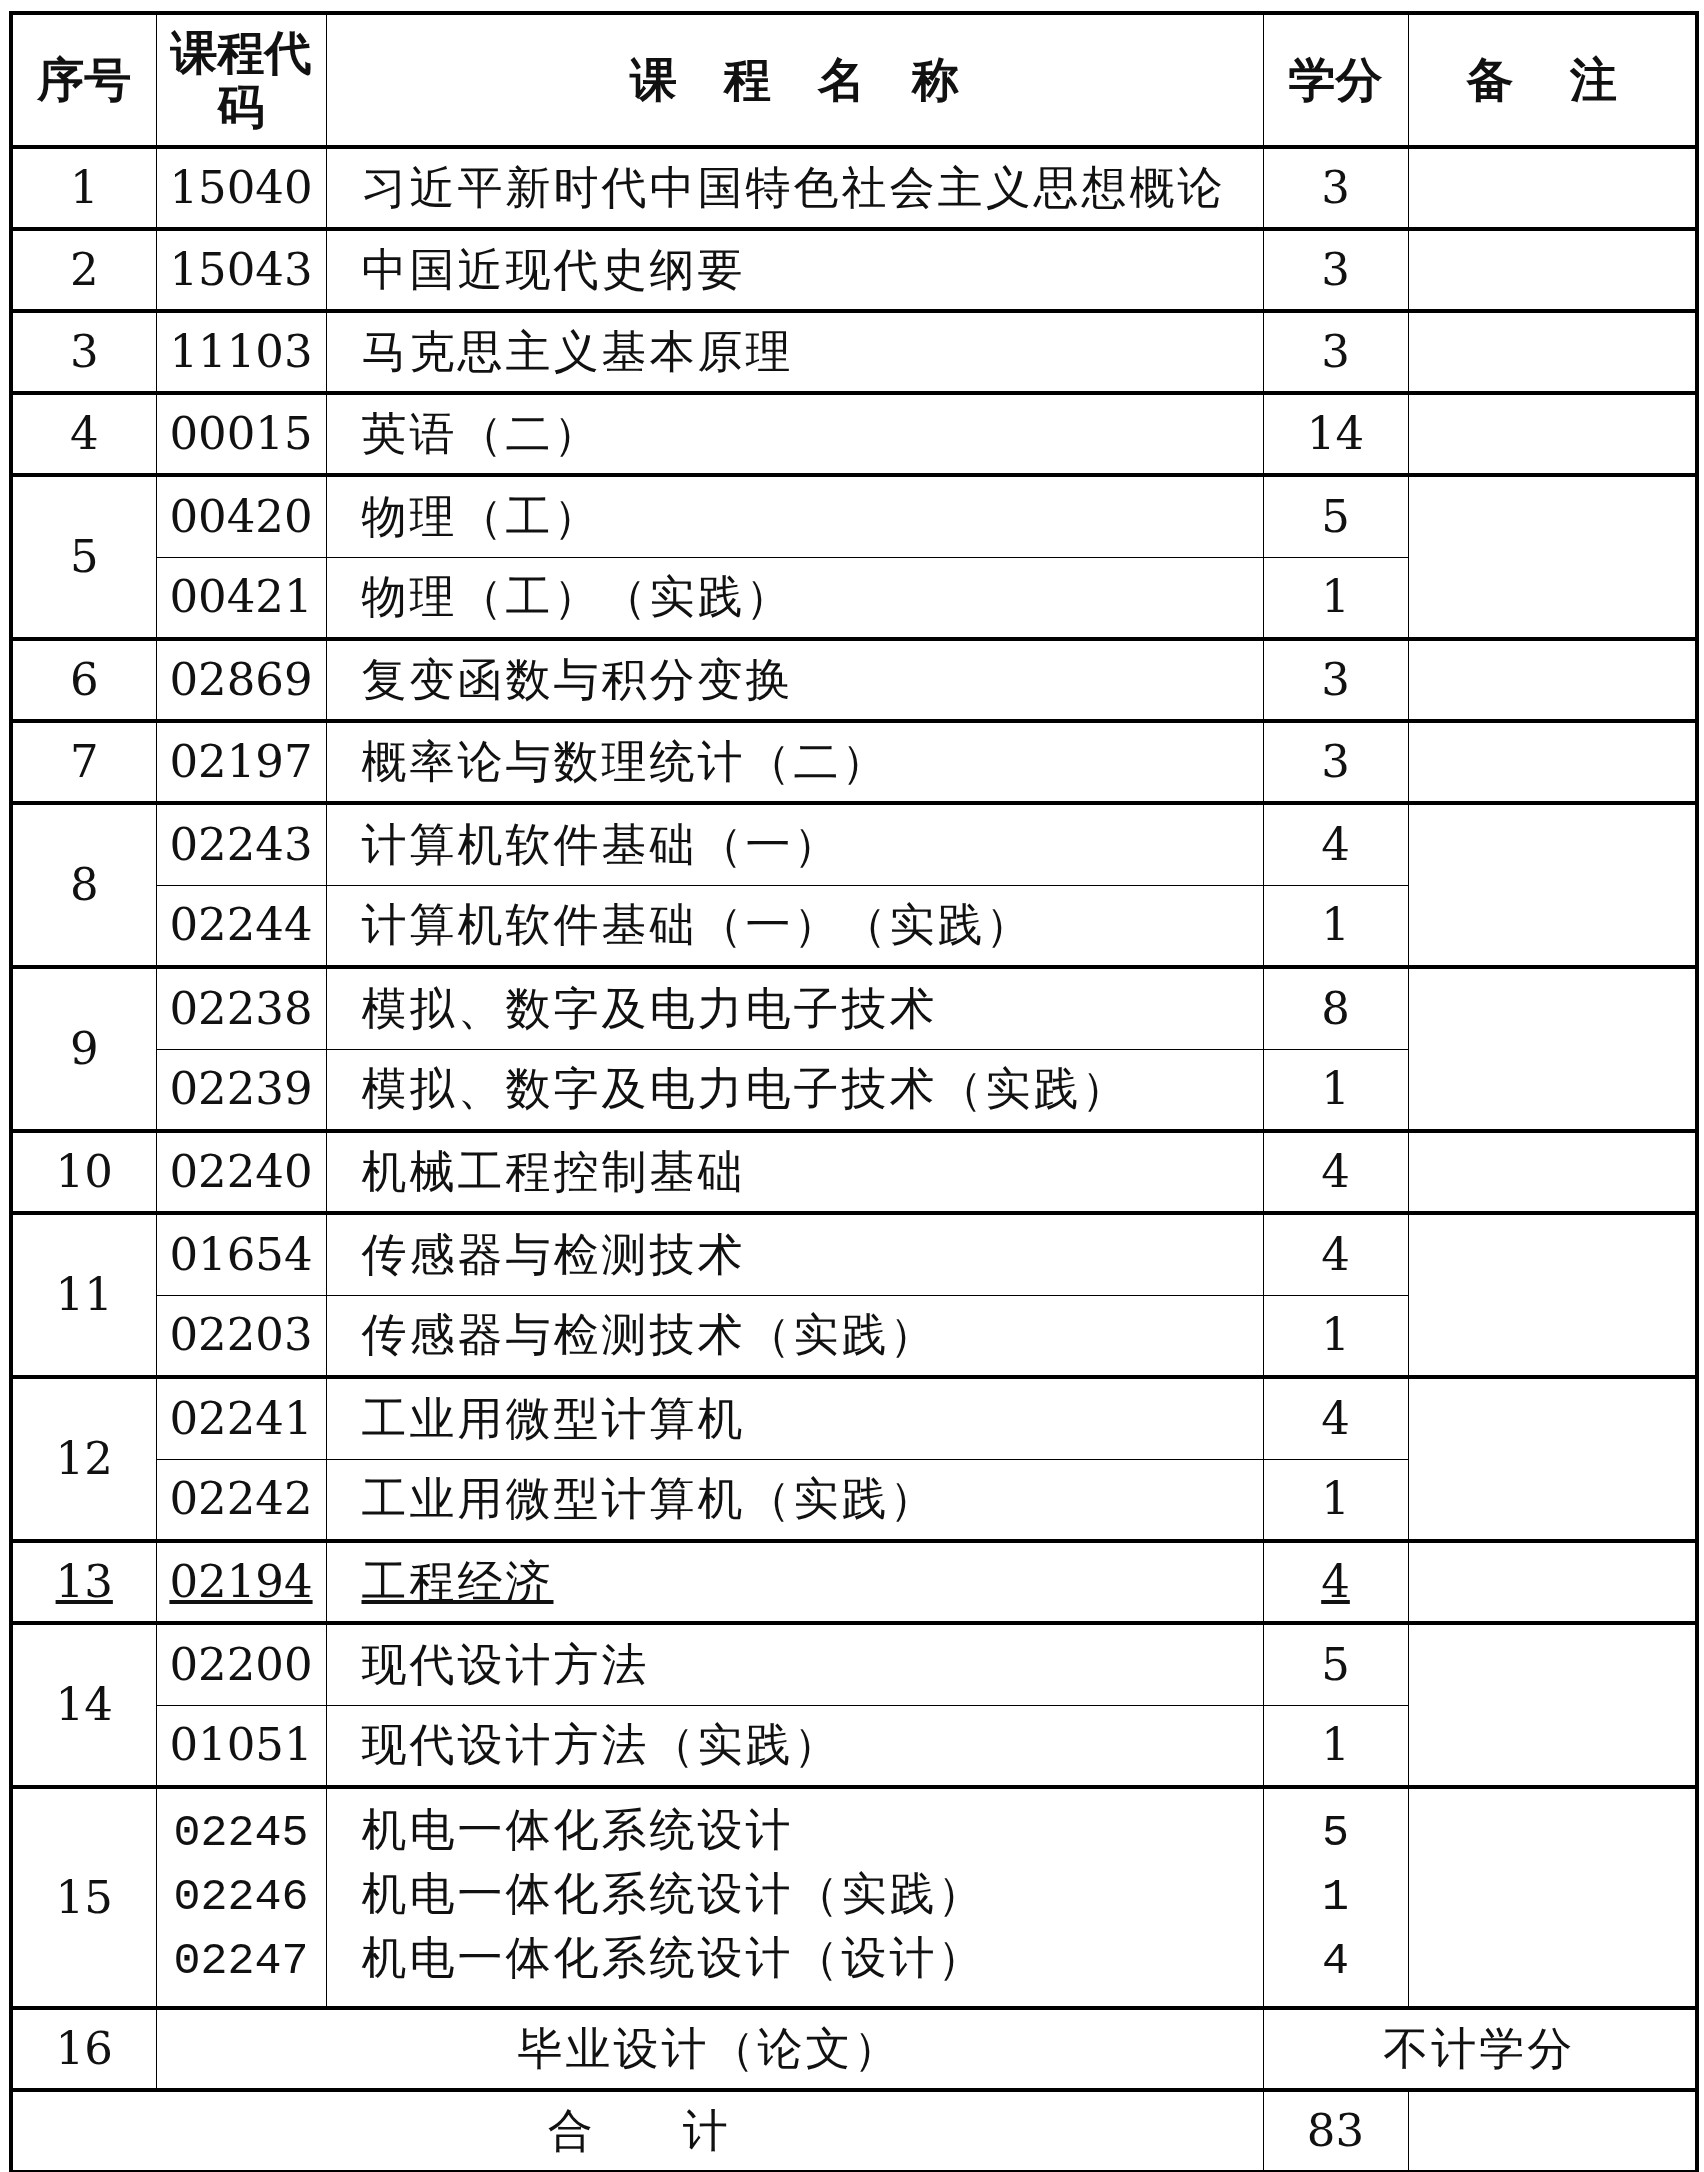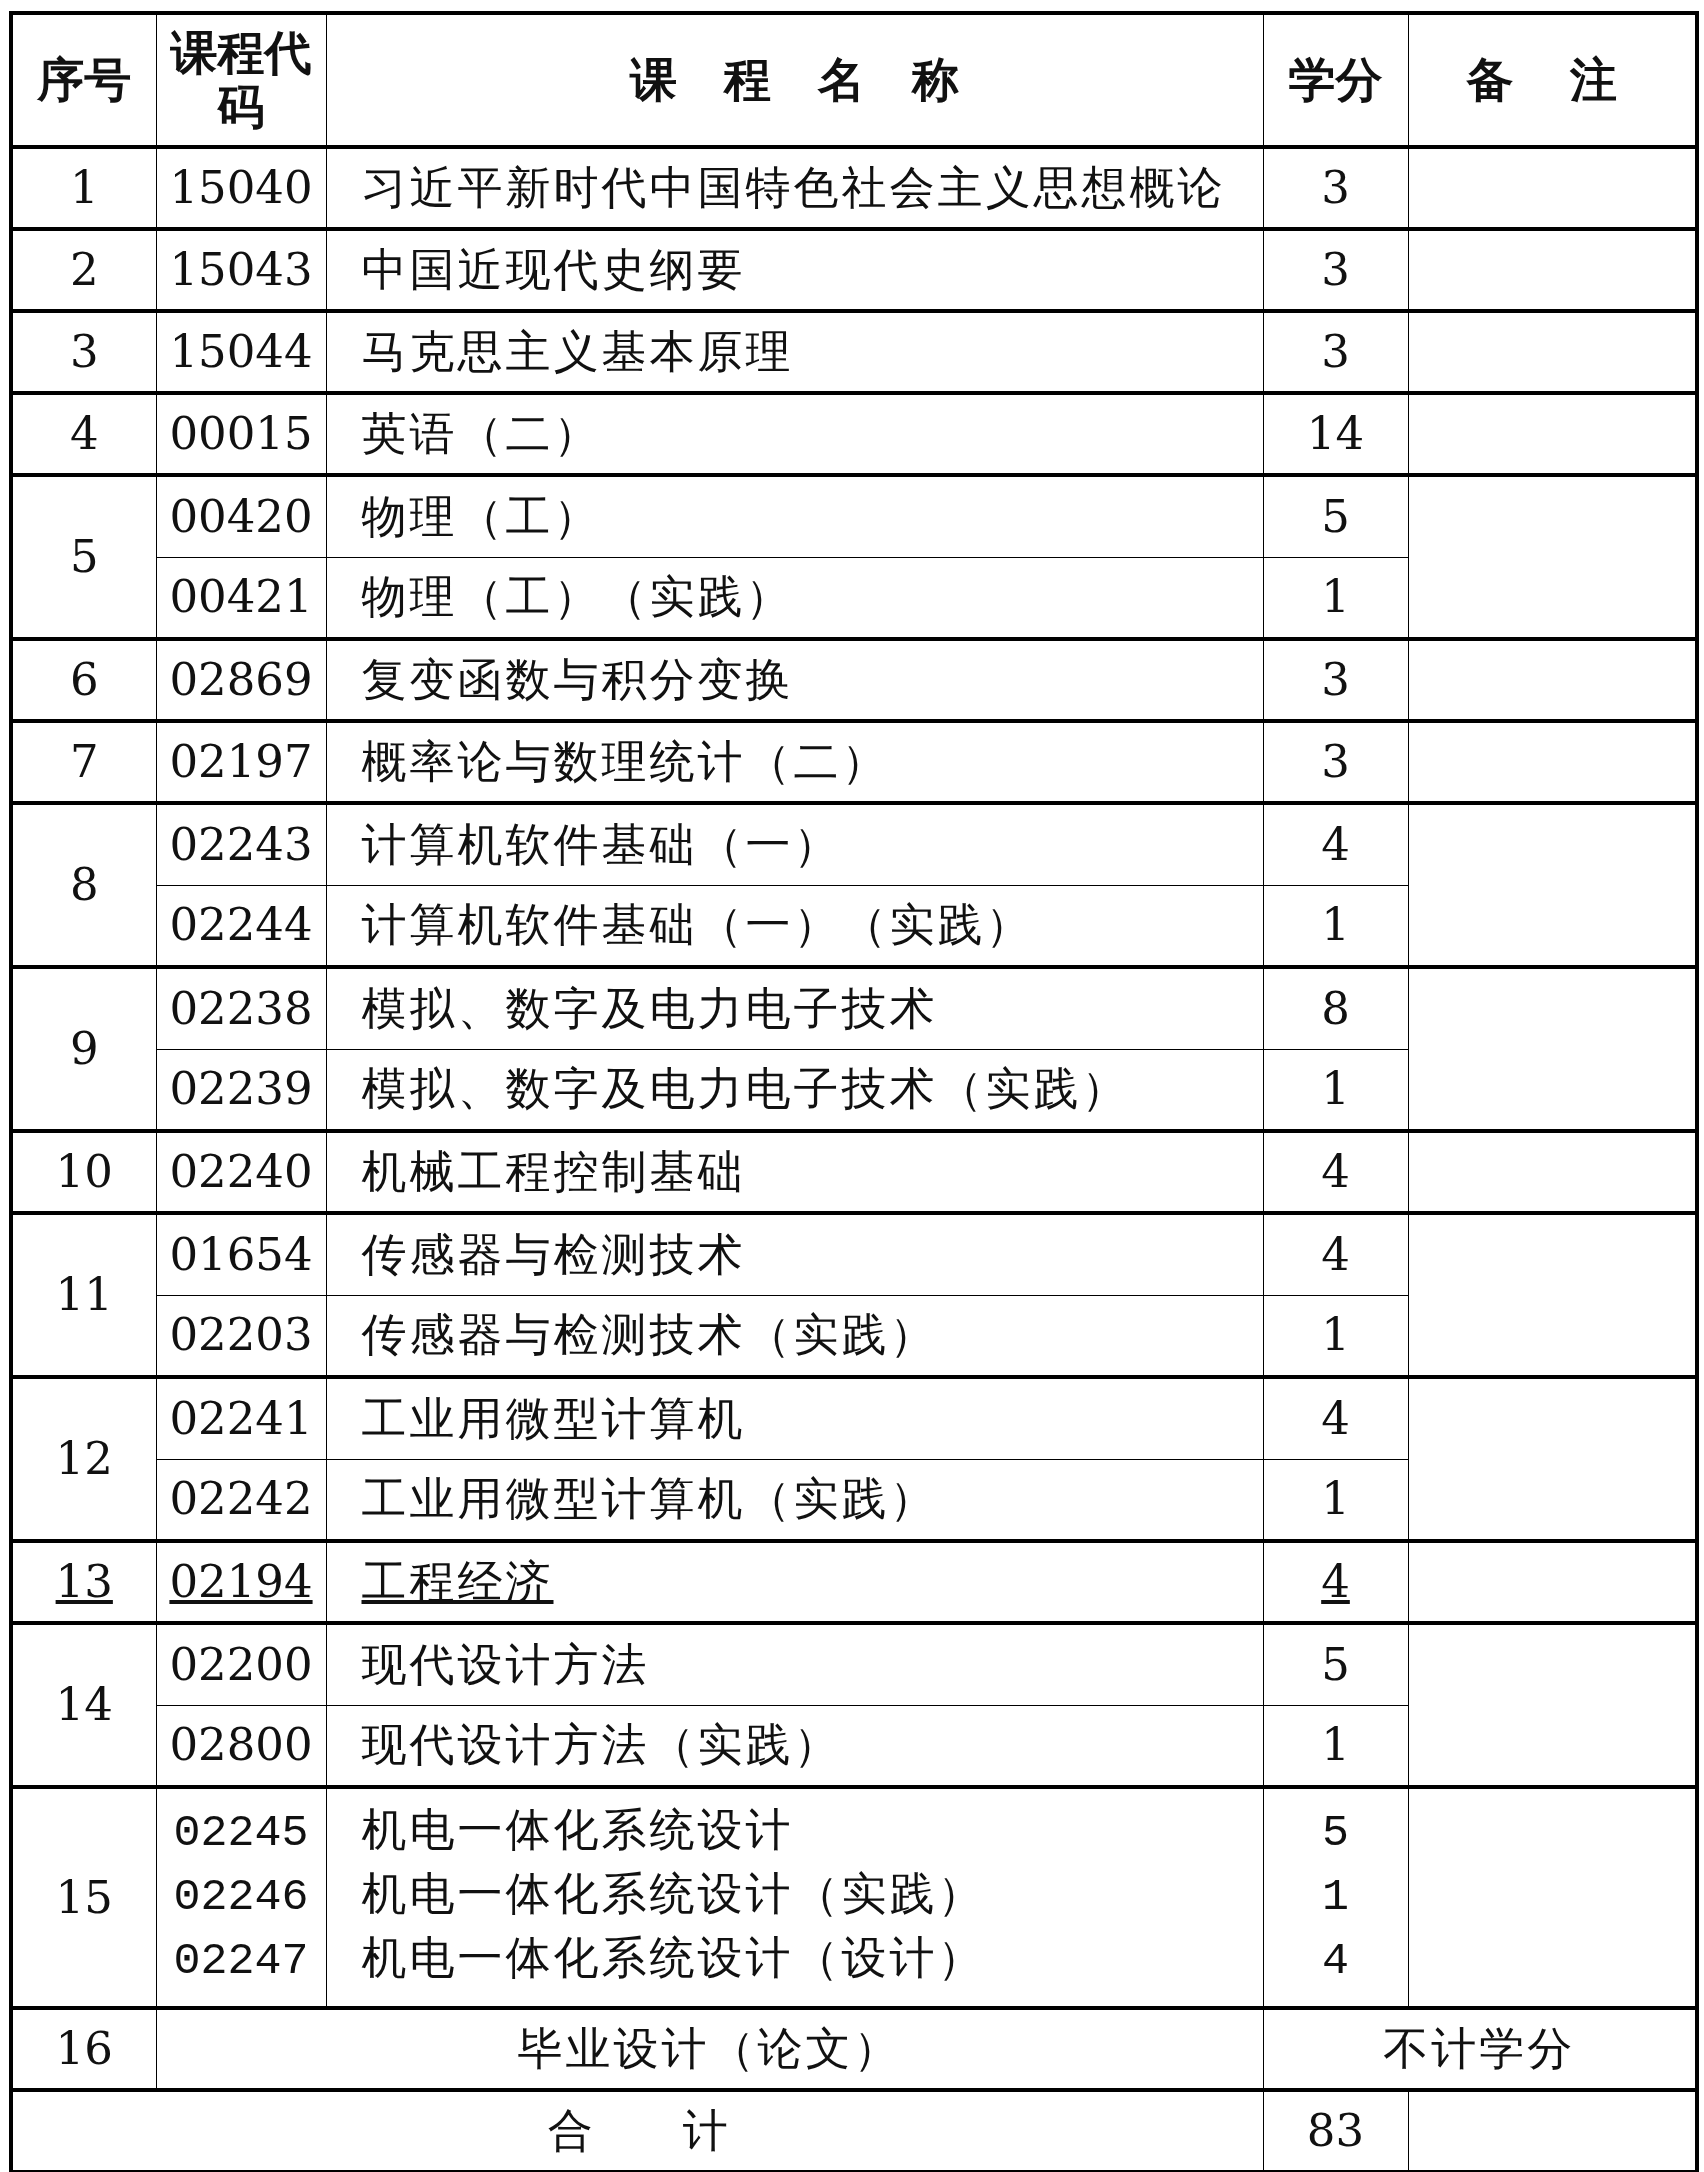--- a/index.html
+++ b/index.html
@@ -41,21 +41,21 @@
       </tr>
       <tr class="thick-top" style="height: 82px;">
         <td rowspan="1">2</td>
         <td>15043</td>
         <td class="name">中国近现代史纲要</td>
         <td>3</td>
         <td rowspan="1"></td>
       </tr>
       <tr class="thick-top" style="height: 82px;">
         <td rowspan="1">3</td>
-        <td>15044</td>
+        <td>11103</td>
         <td class="name">马克思主义基本原理</td>
         <td>3</td>
         <td rowspan="1"></td>
       </tr>
       <tr class="thick-top" style="height: 82px;">
         <td rowspan="1">4</td>
         <td>00015</td>
         <td class="name">英语（二）</td>
         <td>14</td>
         <td rowspan="1"></td>
@@ -149,21 +149,21 @@
         <td rowspan="1"></td>
       </tr>
       <tr class="thick-top" style="height: 82px;">
         <td rowspan="2">14</td>
         <td>02200</td>
         <td class="name">现代设计方法</td>
         <td>5</td>
         <td rowspan="2"></td>
       </tr>
       <tr style="height: 82px;">
-        <td>02800</td>
+        <td>01051</td>
         <td class="name">现代设计方法（实践）</td>
         <td>1</td>
       </tr>
       <tr class="thick-top" style="height: 221px;">
         <td>15</td>
         <td class="multi">
           <div>02245</div>
           <div>02246</div>
           <div>02247</div>
         </td>

